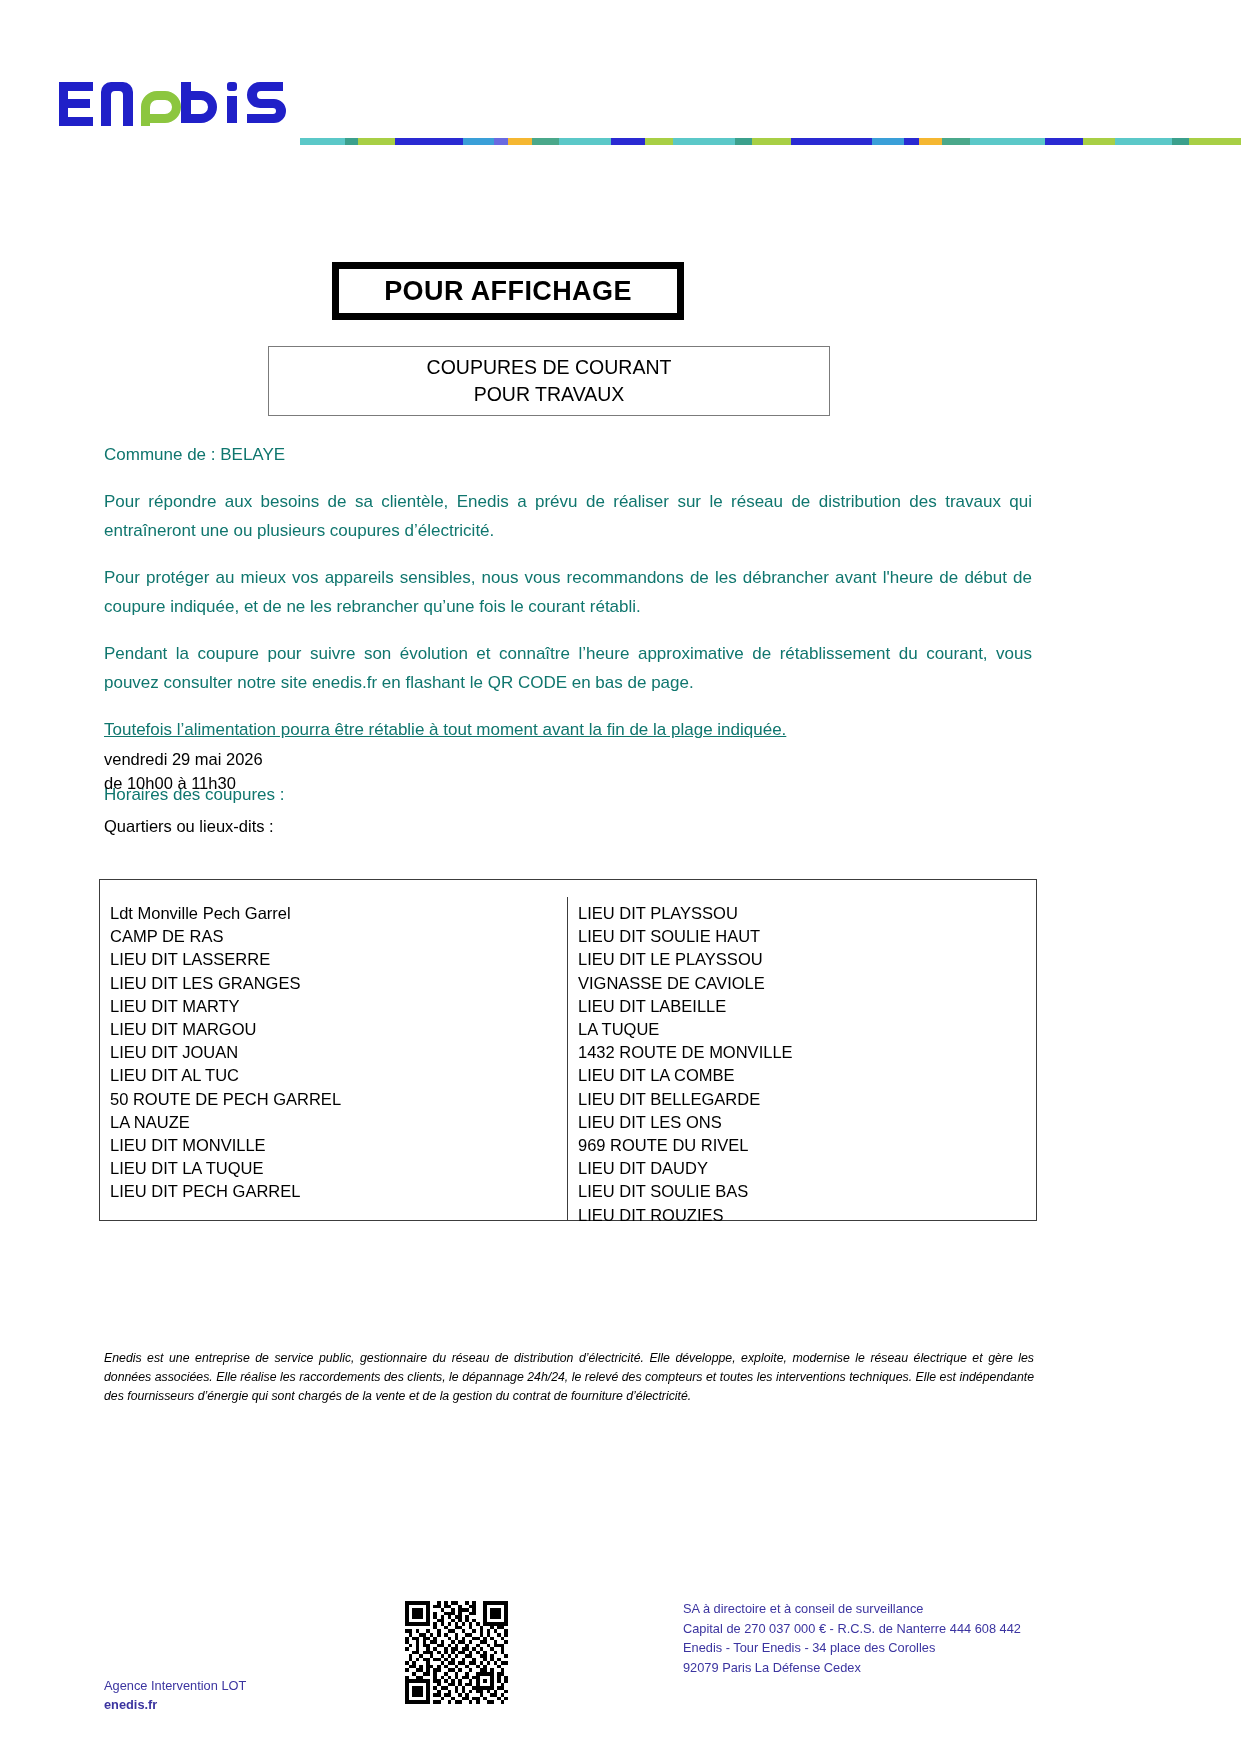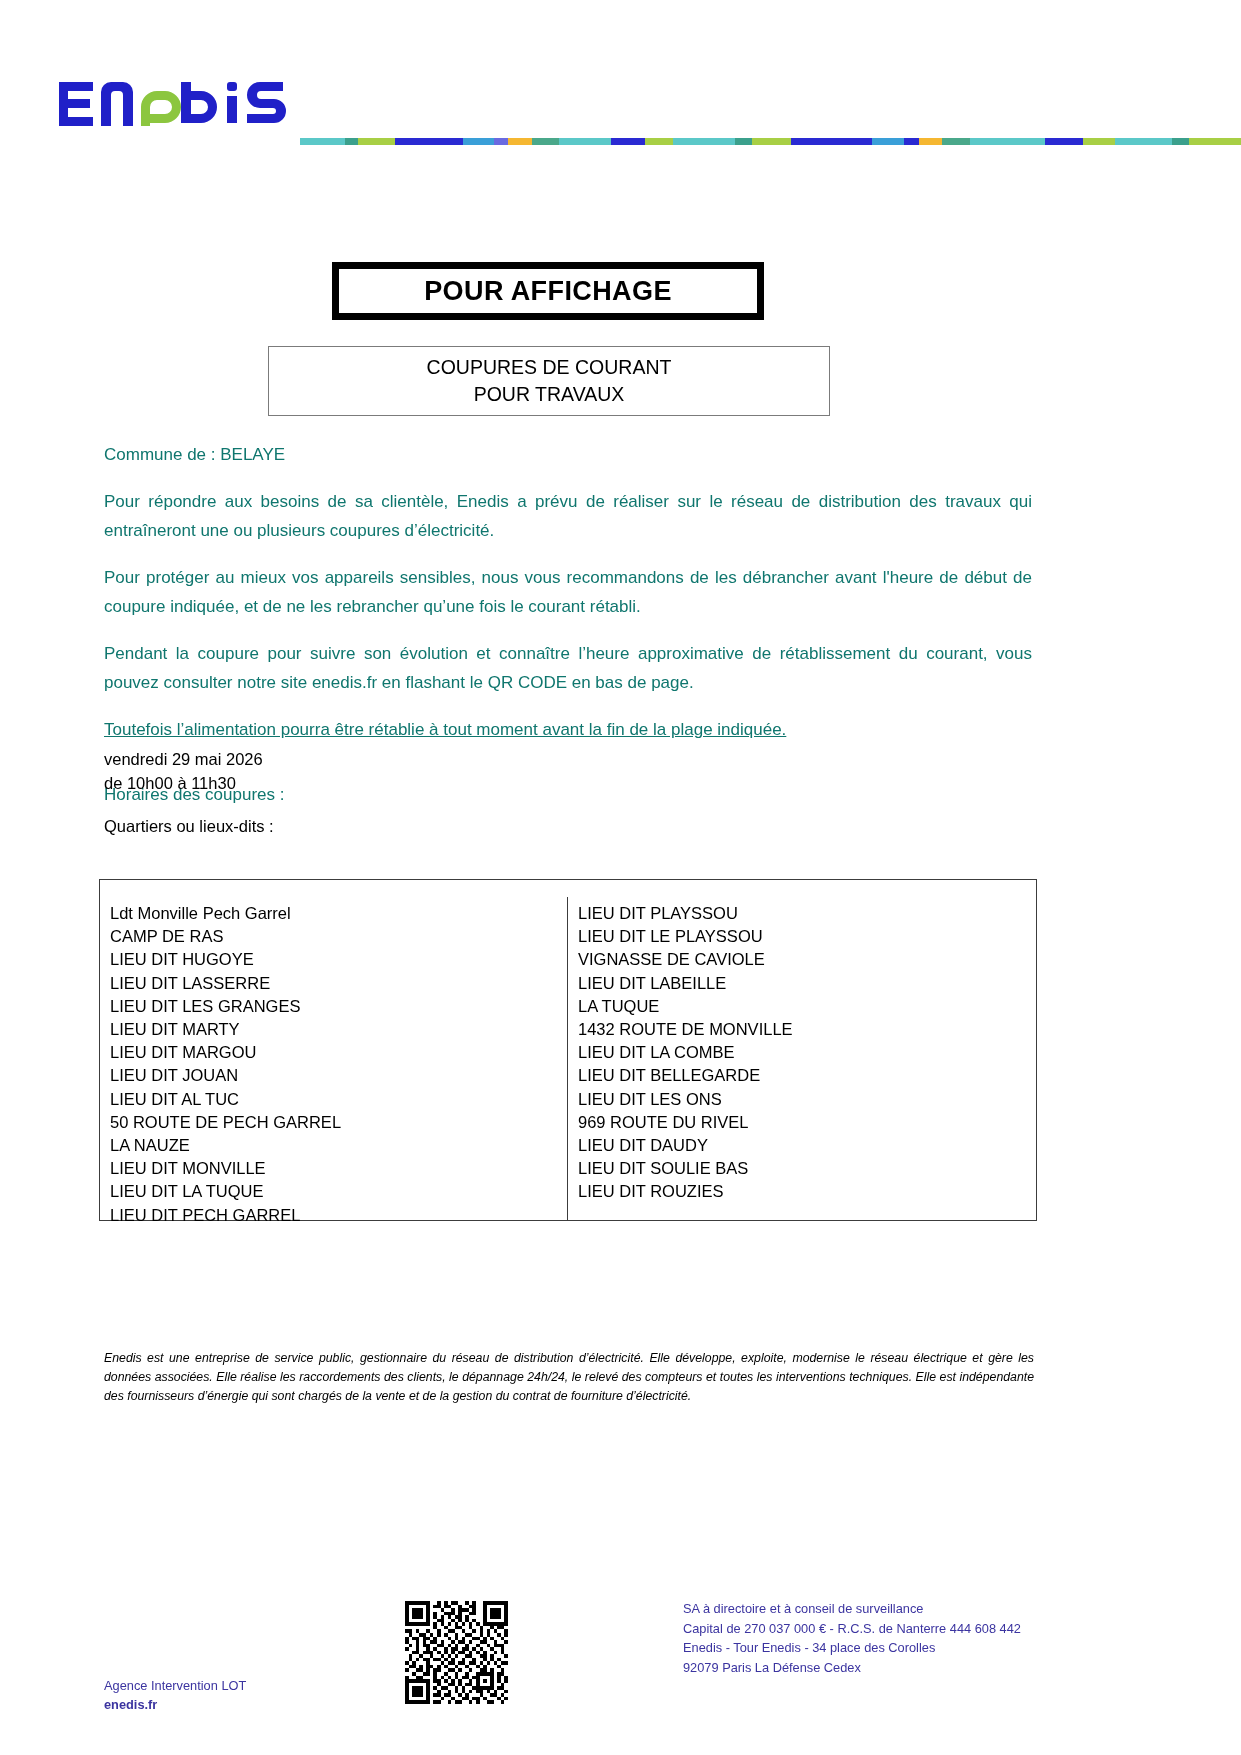--- a/index.html
+++ b/index.html
@@ -45,21 +45,21 @@
     height: 7px;
     display: flex;
   }
   .stripe-bar span { display: block; height: 100%; }
 
   
   .affichage-outer {
     position: absolute;
     left: 332px;
     top: 262px;
-    width: 432px;
+    width: 352px;
     height: 58px;
     border: 6px solid #000000;
     box-sizing: border-box;
     background: #ffffff;
   }
   .affichage-inner {
     width: 100%;
     height: 100%;
     border: 1px solid #000000;
     box-sizing: border-box;
@@ -285,35 +285,35 @@
     <div class="line">vendredi 29 mai 2026</div>
     <div class="line">de 10h00 à 11h30</div>
   </div>
 
   <div class="quartiers">Quartiers ou lieux-dits :</div>
 
   <div class="loc-table">
     <div class="loc-col left" id="col-left">
         <div class="loc-item">Ldt Monville Pech Garrel</div>
         <div class="loc-item">CAMP DE RAS</div>
-        <div class="loc-item">LIEU DIT HUGOYE</div>
         <div class="loc-item">LIEU DIT LASSERRE</div>
         <div class="loc-item">LIEU DIT LES GRANGES</div>
         <div class="loc-item">LIEU DIT MARTY</div>
         <div class="loc-item">LIEU DIT MARGOU</div>
         <div class="loc-item">LIEU DIT JOUAN</div>
         <div class="loc-item">LIEU DIT AL TUC</div>
         <div class="loc-item">50 ROUTE DE PECH GARREL</div>
         <div class="loc-item">LA NAUZE</div>
         <div class="loc-item">LIEU DIT MONVILLE</div>
         <div class="loc-item">LIEU DIT LA TUQUE</div>
         <div class="loc-item">LIEU DIT PECH GARREL</div>
       </div>
     <div class="loc-col right" id="col-right">
         <div class="loc-item">LIEU DIT PLAYSSOU</div>
+        <div class="loc-item">LIEU DIT SOULIE HAUT</div>
         <div class="loc-item">LIEU DIT LE PLAYSSOU</div>
         <div class="loc-item">VIGNASSE DE CAVIOLE</div>
         <div class="loc-item">LIEU DIT LABEILLE</div>
         <div class="loc-item">LA TUQUE</div>
         <div class="loc-item">1432 ROUTE DE MONVILLE</div>
         <div class="loc-item">LIEU DIT LA COMBE</div>
         <div class="loc-item">LIEU DIT BELLEGARDE</div>
         <div class="loc-item">LIEU DIT LES ONS</div>
         <div class="loc-item">969 ROUTE DU RIVEL</div>
         <div class="loc-item">LIEU DIT DAUDY</div>

